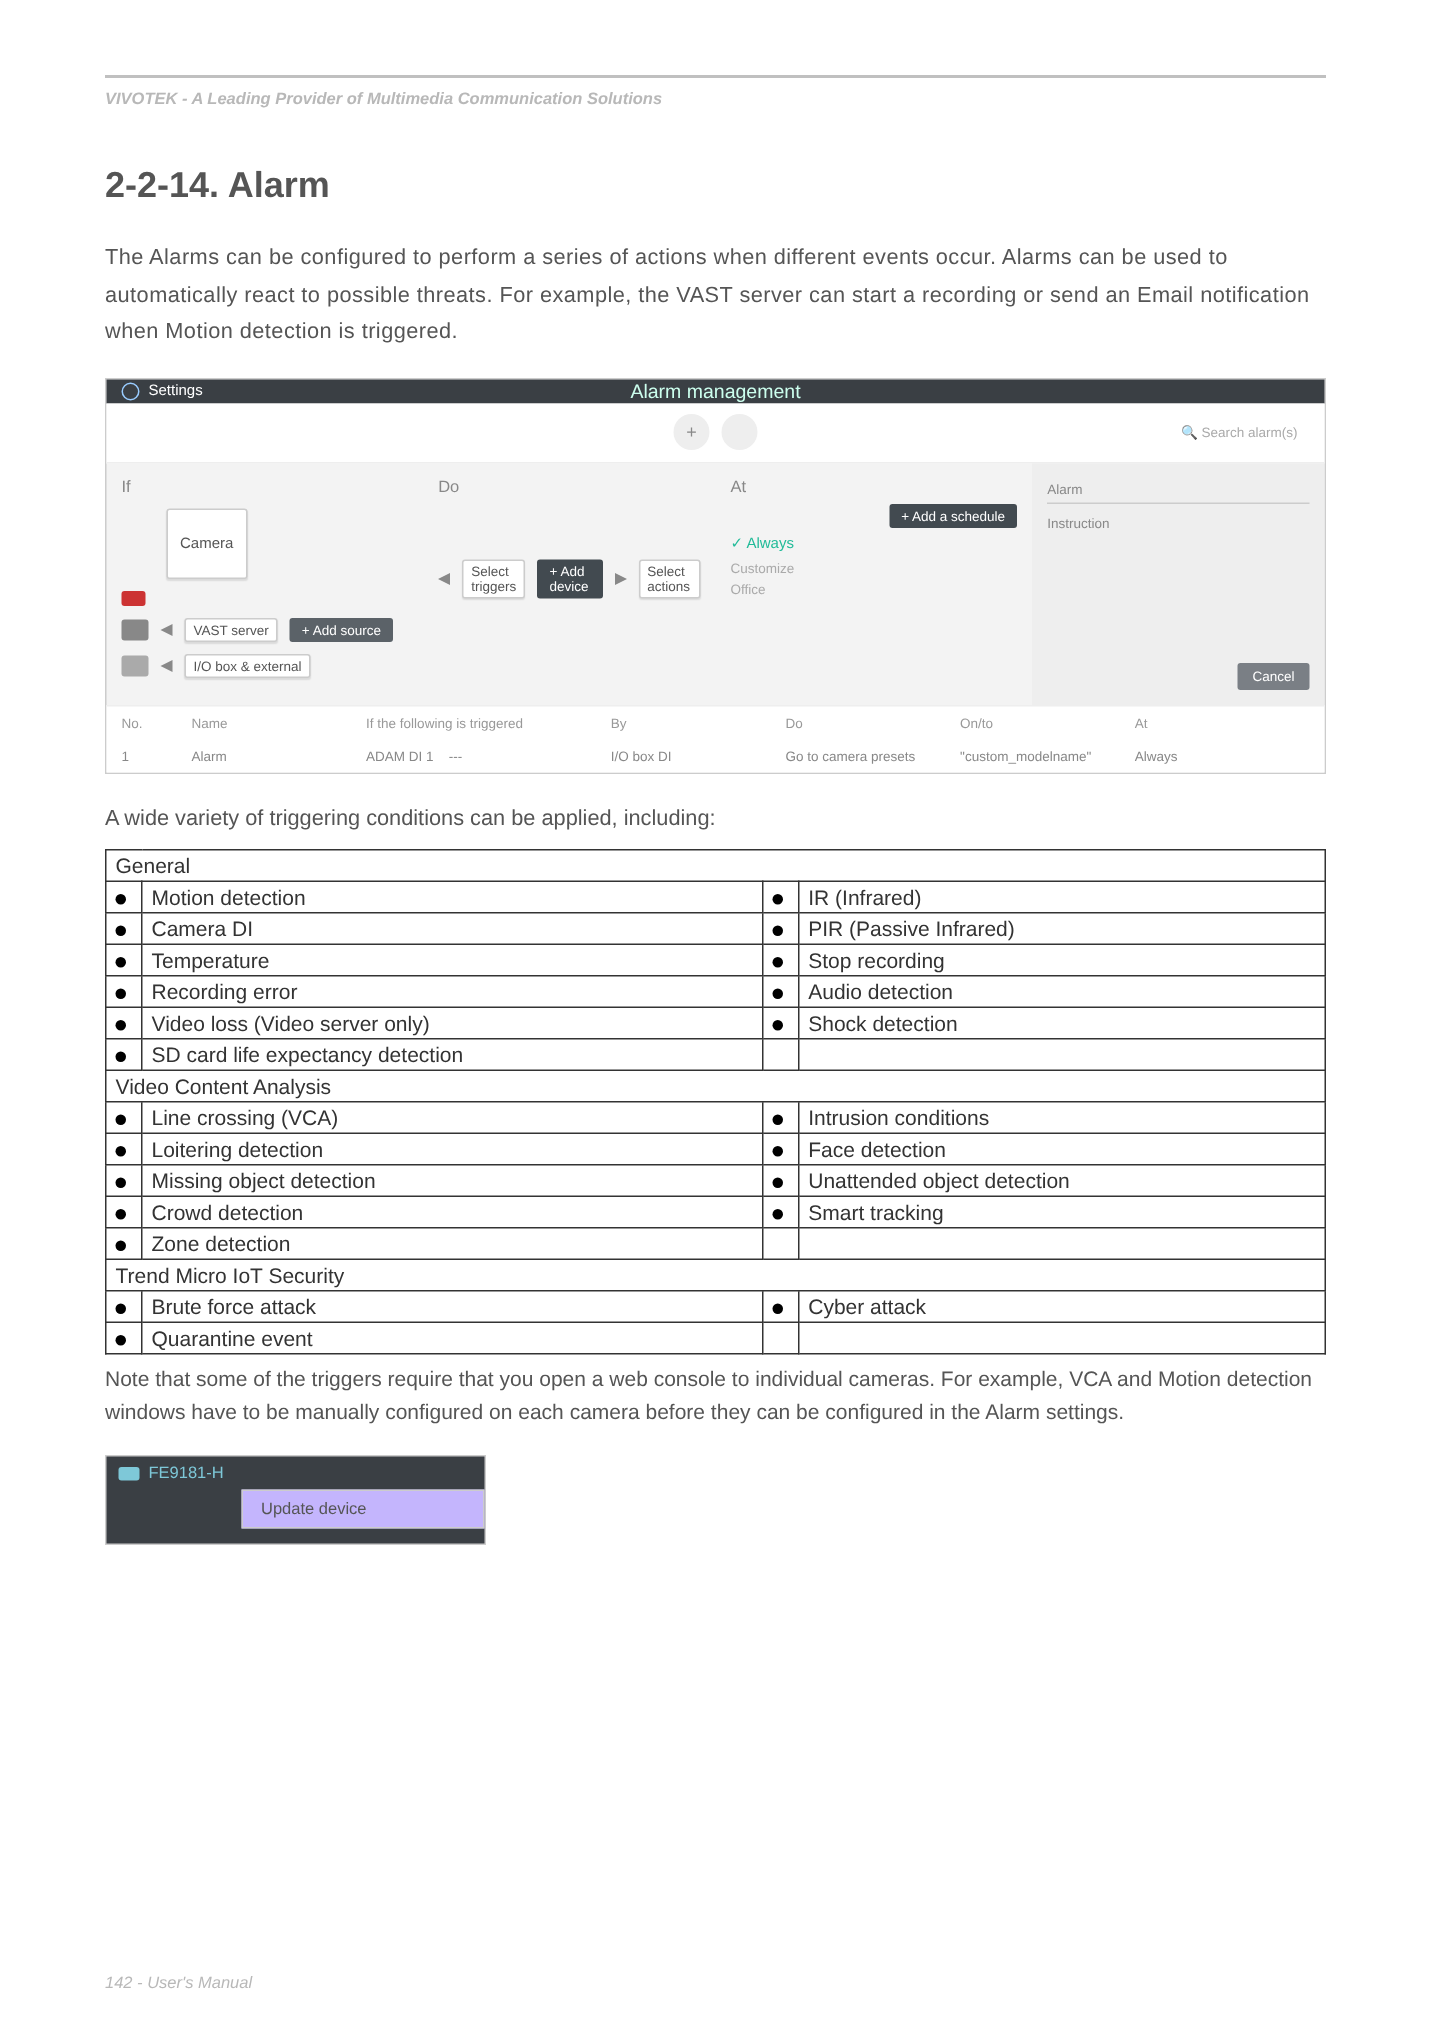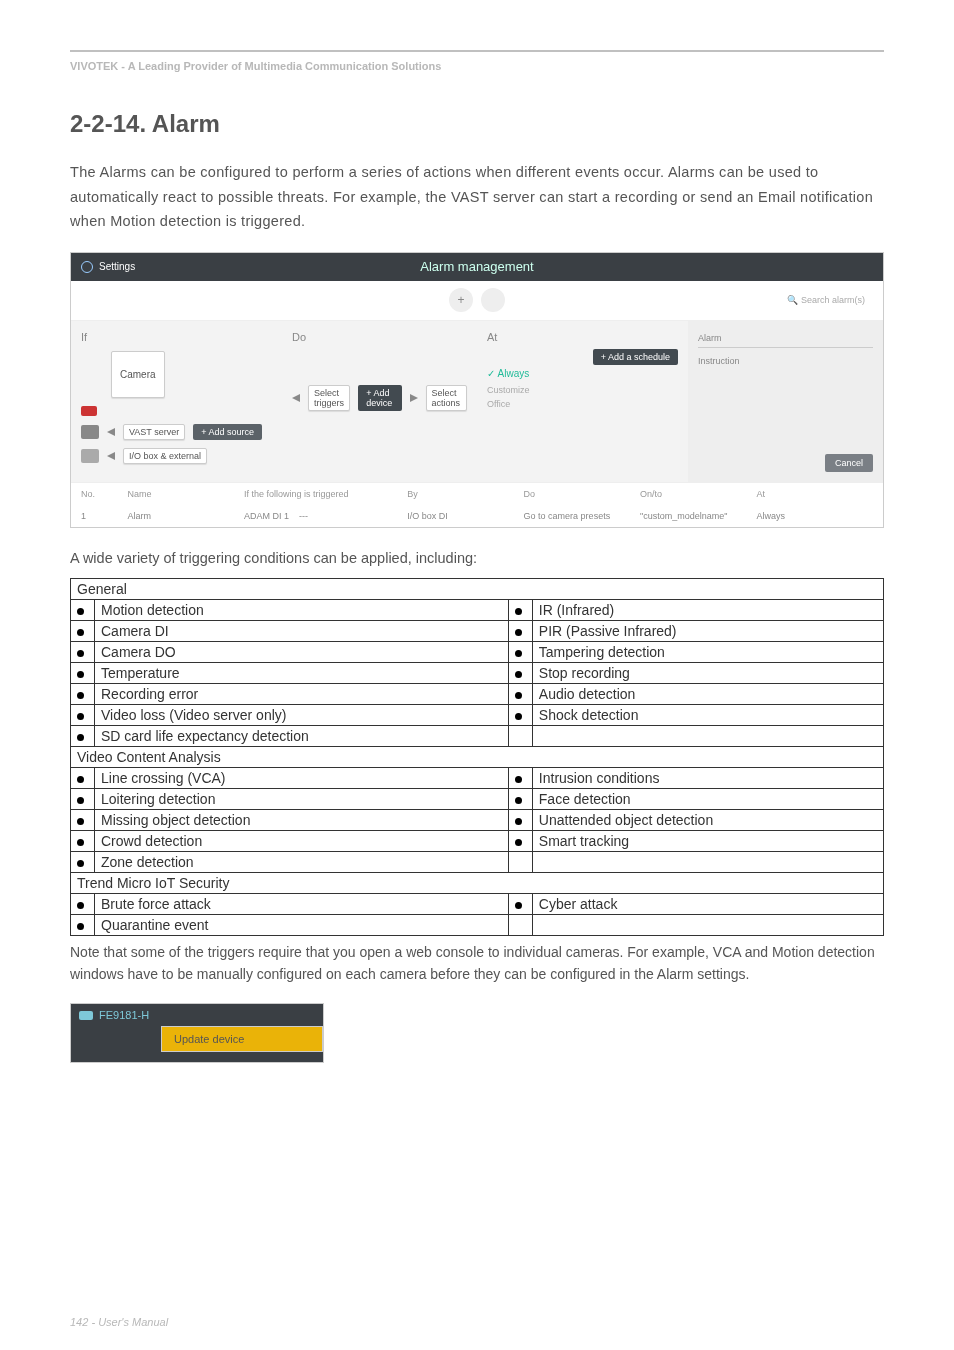--- a/index.html
+++ b/index.html
@@ -1,25 +1,25 @@
 <!DOCTYPE html>
 <html><head>
 <meta charset="utf-8">
 <style>
   * { box-sizing: border-box; margin: 0; padding: 0; }
   body { width: 954px; height: 1350px; background: #fff; font-family: Arial, sans-serif; position: relative; }
   .page { padding: 40px 70px 0 70px; }
   .top-rule { border-top: 2px solid #c0c0c0; margin-top: 10px; }
-  .header-band { color: #b8b8b8; font-size: 11px; font-weight: bold; padding: 8px 0 20px 0; }
+  .header-band { color: #b8b8b8; font-size: 11px; font-style: italic; font-weight: bold; padding: 8px 0 20px 0; }
   .section-title { font-size: 24px; font-weight: bold; color: #555; margin: 18px 0 22px 0; }
   .body-text { font-size: 14.5px; color: #555; line-height: 1.7; letter-spacing: 0.3px; margin-bottom: 18px; }
 
   
   .screenshot { border: 1px solid #ccc; background: #f3f3f3; margin-bottom: 22px; font-size: 10px; color: #555; }
-  .ss-titlebar { background: #3a3f44; color: #fff; display: flex; align-items: center; height: 28px; padding: 0 10px; position: relative; }
+  .ss-titlebar { background: #3a3f44; color: #fff; display: flex; align-items: center; height: 16px; padding: 0 10px; position: relative; }
   .ss-gear { width: 12px; height: 12px; border: 1px solid #9cf; border-radius: 50%; margin-right: 6px; }
   .ss-title-center { position: absolute; left: 50%; transform: translateX(-50%); font-size: 13px; color: #cfe; }
   .ss-toolbar { background: #fff; display: flex; align-items: center; height: 40px; justify-content: center; border-bottom: 1px solid #eee; position: relative; }
   .ss-circle { width: 24px; height: 24px; border-radius: 50%; background: #eee; margin: 0 4px; display: flex; align-items: center; justify-content: center; font-size: 12px; color: #888; }
   .ss-search { position: absolute; right: 18px; font-size: 9px; color: #aaa; }
   .ss-main { display: flex; }
   .ss-col { padding: 10px; }
   .ss-col-if { width: 26%; }
   .ss-col-do { width: 24%; }
   .ss-col-at { width: 26%; }
@@ -54,21 +54,21 @@
   table.triggers .group { font-size: 14px; }
   .dot { width: 7px; height: 7px; background: #000; border-radius: 50%; display: inline-block; }
   td.dotcell { width: 24px; text-align: center; }
 
   .note { font-size: 14px; color: #555; line-height: 1.55; margin-top: 6px; }
 
   
   .mini { width: 254px; margin-top: 18px; border: 1px solid #ccc; background: #3a3f44; font-size: 11px; }
   .mini-top { display: flex; align-items: center; height: 22px; padding: 0 8px; color: #7ec8d8; }
   .mini-cam { width: 14px; height: 9px; background: #7ec8d8; border-radius: 2px; margin-right: 6px; }
-  .mini-menu { background: #eab308; color: #555; margin-left: 90px; padding: 6px 12px; border: 1px solid #ccc; }
+  .mini-menu { background: #c4b5fd; color: #555; margin-left: 90px; padding: 6px 12px; border: 1px solid #ccc; }
   .mini-bottom { height: 10px; }
 
   .footer { position: absolute; bottom: 22px; left: 70px; color: #b8b8b8; font-size: 11px; font-style: italic; }
 </style>
 </head>
 <body>
 
 <div class="page">
   <div class="top-rule"></div>
   <div class="header-band">VIVOTEK - A Leading Provider of Multimedia Communication Solutions</div>
@@ -173,26 +173,20 @@
           <td>IR (Infrared)</td>
         </tr>
         <tr>
           <td class="dotcell"><span class="dot"></span></td>
           <td>Camera DI</td>
           <td class="dotcell"><span class="dot"></span></td>
           <td>PIR (Passive Infrared)</td>
         </tr>
         <tr>
           <td class="dotcell"><span class="dot"></span></td>
-          <td>Camera DO</td>
-          <td class="dotcell"><span class="dot"></span></td>
-          <td>Tampering detection</td>
-        </tr>
-        <tr>
-          <td class="dotcell"><span class="dot"></span></td>
           <td>Temperature</td>
           <td class="dotcell"><span class="dot"></span></td>
           <td>Stop recording</td>
         </tr>
         <tr>
           <td class="dotcell"><span class="dot"></span></td>
           <td>Recording error</td>
           <td class="dotcell"><span class="dot"></span></td>
           <td>Audio detection</td>
         </tr>

